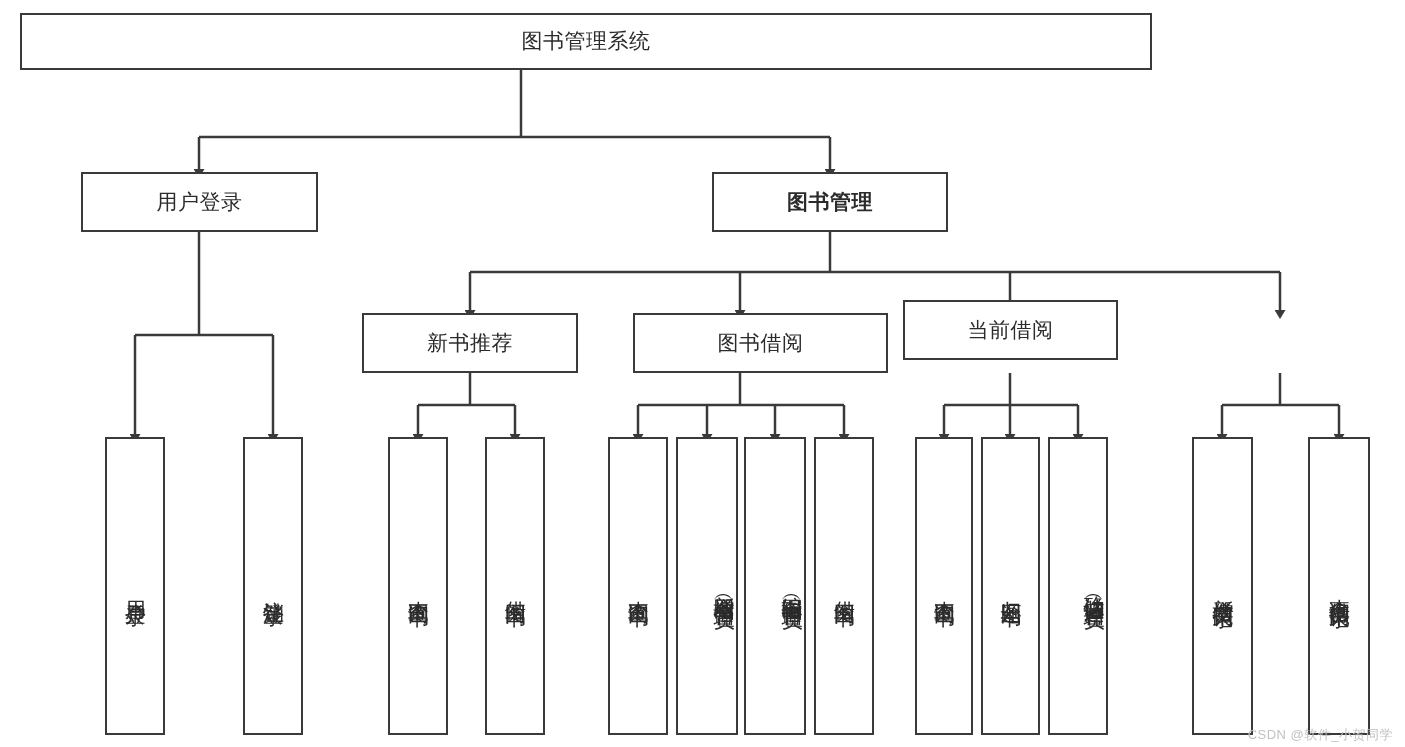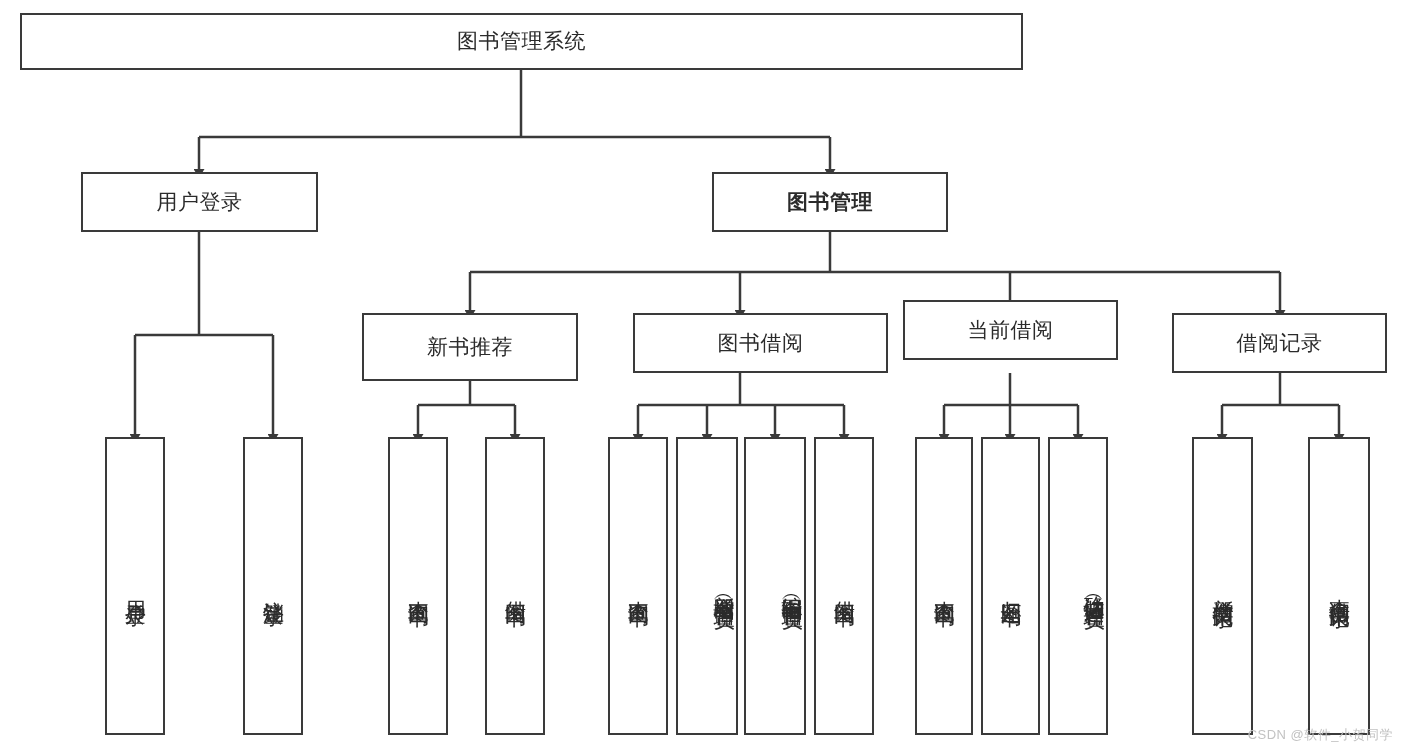--- a/index.html
+++ b/index.html
@@ -109,42 +109,39 @@
         <path d="M944,405 L944,436" marker-end="url(#arrow)"></path>
         <path d="M1010,405 L1010,436" marker-end="url(#arrow)"></path>
         <path d="M1078,405 L1078,436" marker-end="url(#arrow)"></path>
         <path d="M1280,373 L1280,405"></path>
         <path d="M1222,405 L1339,405"></path>
         <path d="M1222,405 L1222,436" marker-end="url(#arrow)"></path>
         <path d="M1339,405 L1339,436" marker-end="url(#arrow)"></path>
       </g>
   </svg>
 
-  <div class="node h" style="left: 20px; top: 13px; width: 1003px; height: 57px;">
+  <div class="node h" style="left: 20px; top: 13px; width: 1132px; height: 57px;">
     <span class="label">图书管理系统</span>
   </div>
 
   <div class="node h" style="left: 81px; top: 172px; width: 237px; height: 60px;">
     <span class="label">用户登录</span>
   </div>
   <div class="node h" style="left: 712px; top: 172px; width: 236px; height: 60px; font-weight: bold;">
     <span class="label">图书管理</span>
   </div>
 
-  <div class="node h" style="left: 362px; top: 313px; width: 216px; height: 68px; justify-content: center;">
+  <div class="node h" style="left: 362px; top: 313px; width: 216px; height: 60px; justify-content: center;">
     <span class="label">新书推荐</span>
   </div>
   <div class="node h" style="left: 633px; top: 313px; width: 255px; height: 60px;">
     <span class="label">图书借阅</span>
   </div>
   <div class="node h" style="left: 903px; top: 300px; width: 215px; height: 60px;">
     <span class="label">当前借阅</span>
-  </div>
-  <div class="node h" style="left: 1172px; top: 313px; width: 215px; height: 60px;">
-    <span class="label">借阅记录</span>
   </div>
 
   <div class="node v mid" style="left: 105px; top: 437px; width: 60px; height: 298px;">
     <span class="label">用户登录</span>
   </div>
   <div class="node v mid" style="left: 243px; top: 437px; width: 60px; height: 298px;">
     <span class="label">注销登录</span>
   </div>
   <div class="node v mid" style="left: 388px; top: 437px; width: 60px; height: 298px;">
     <span class="label">查询图书</span>

